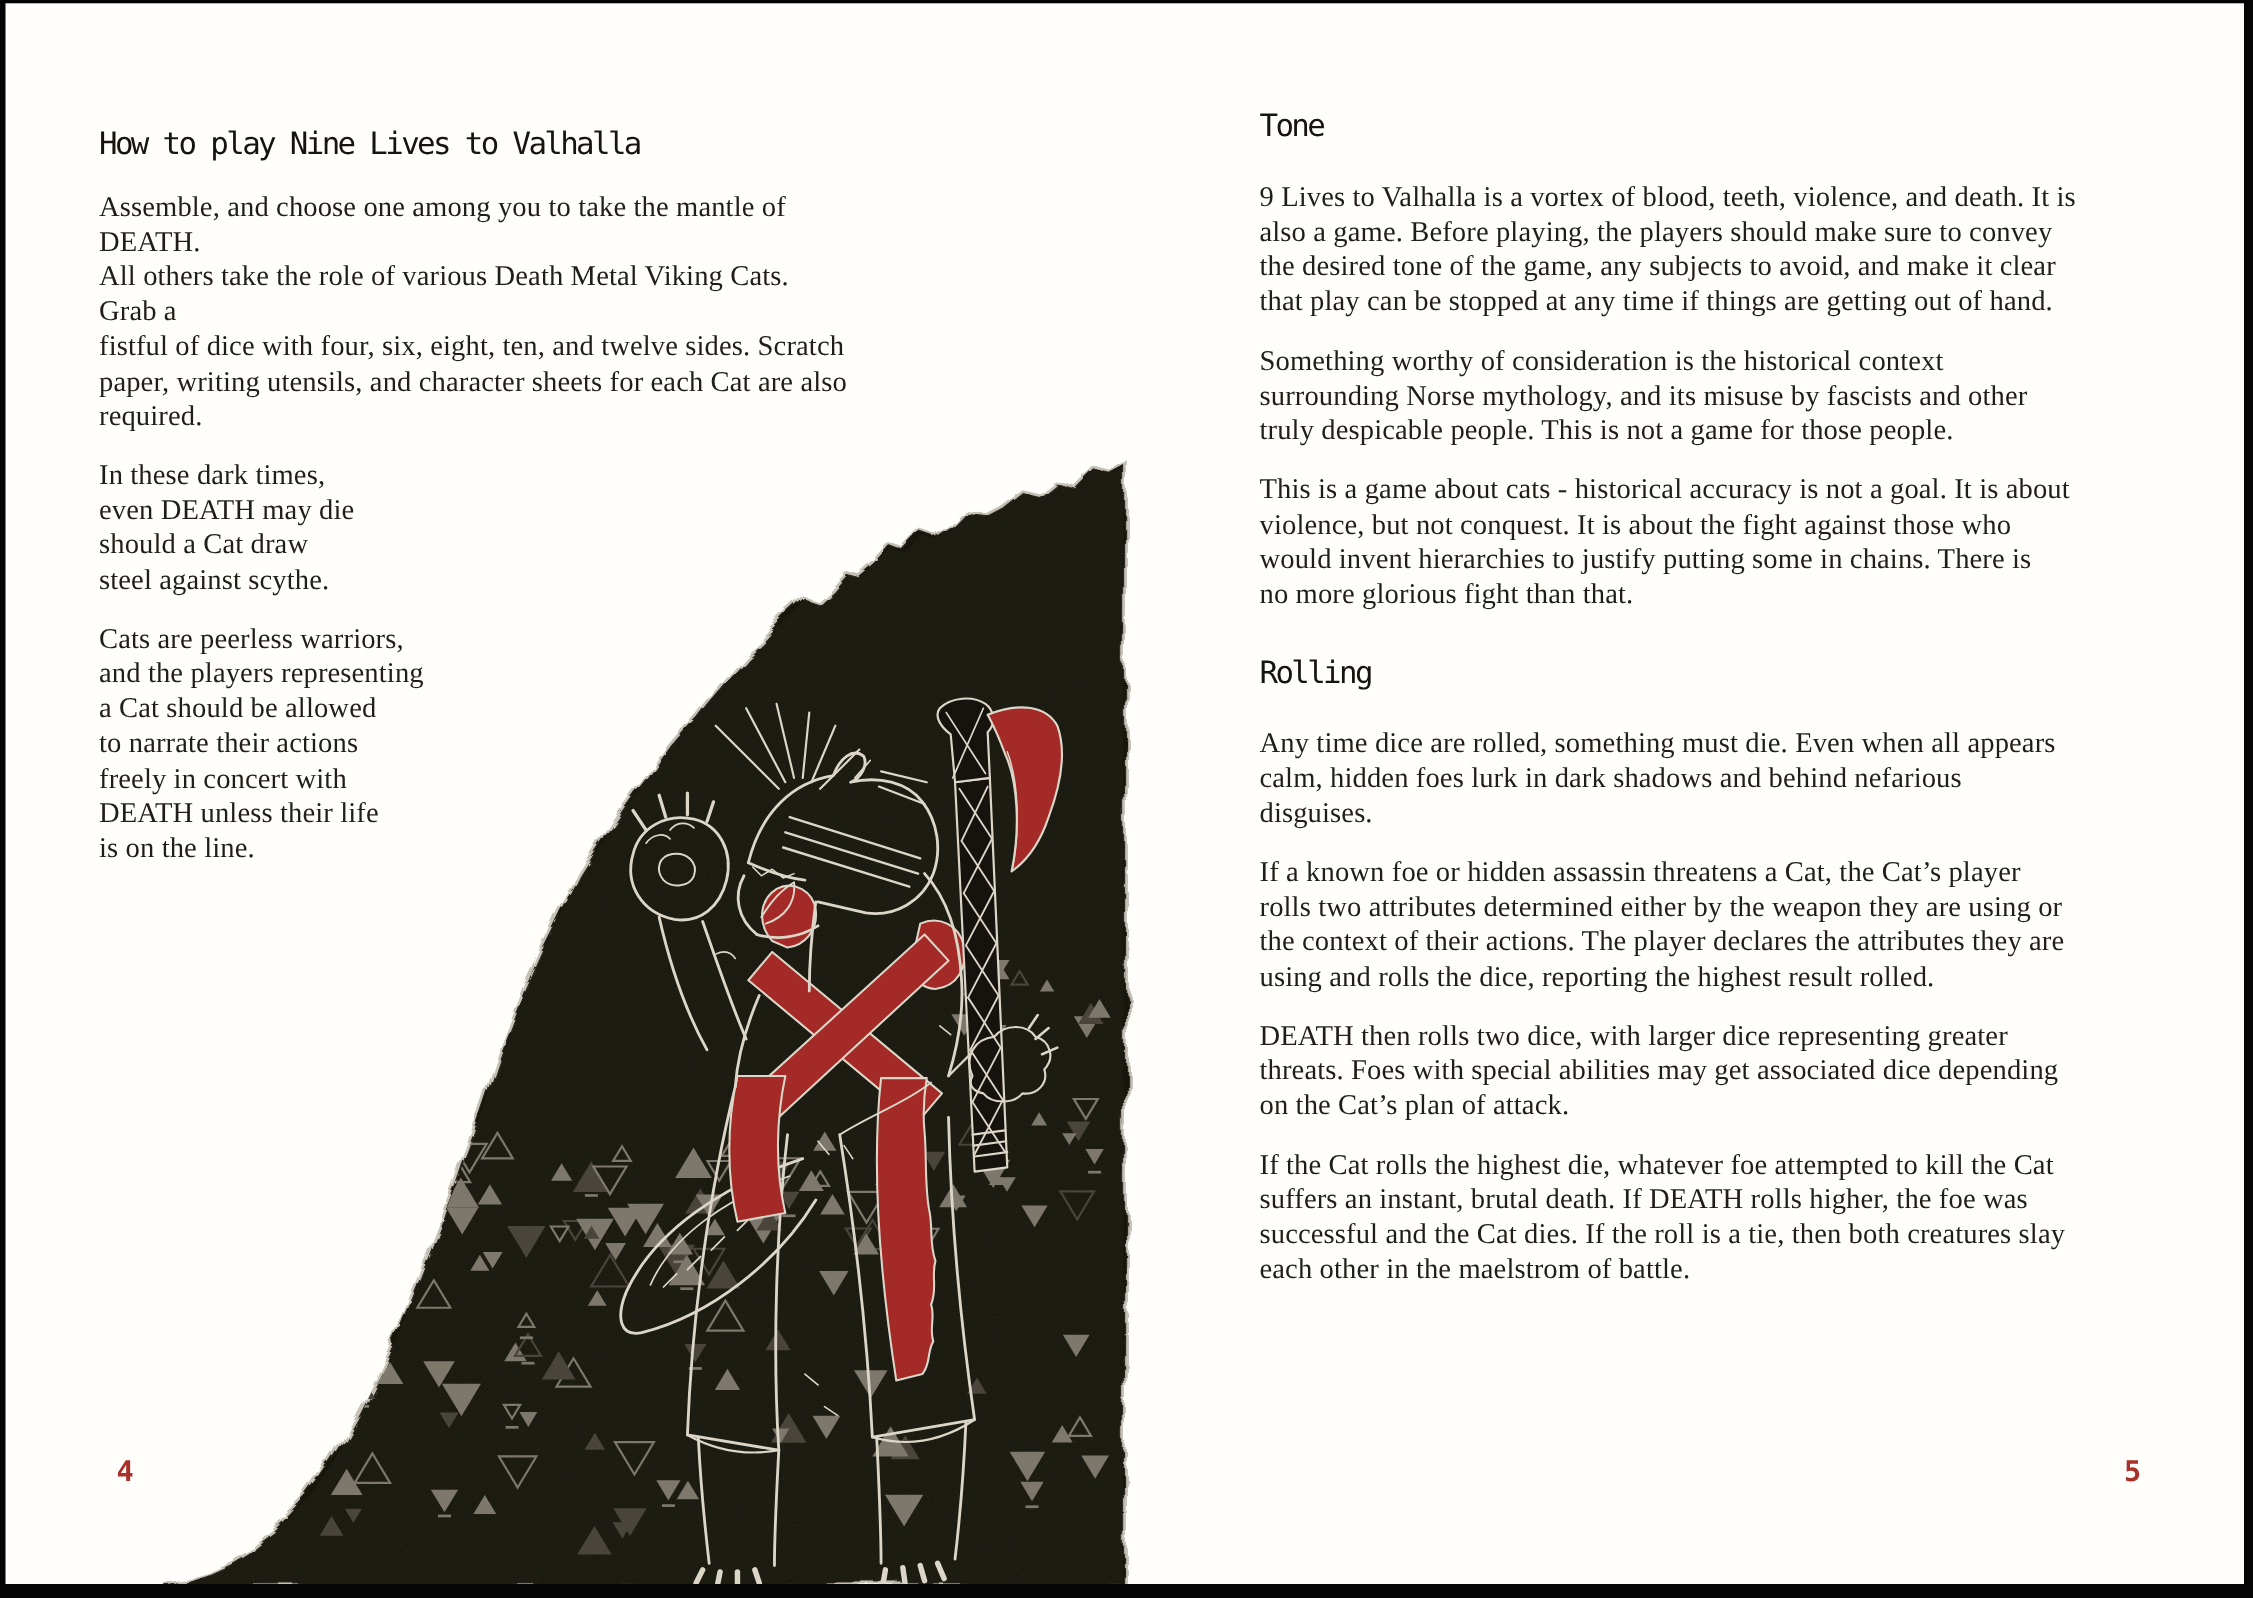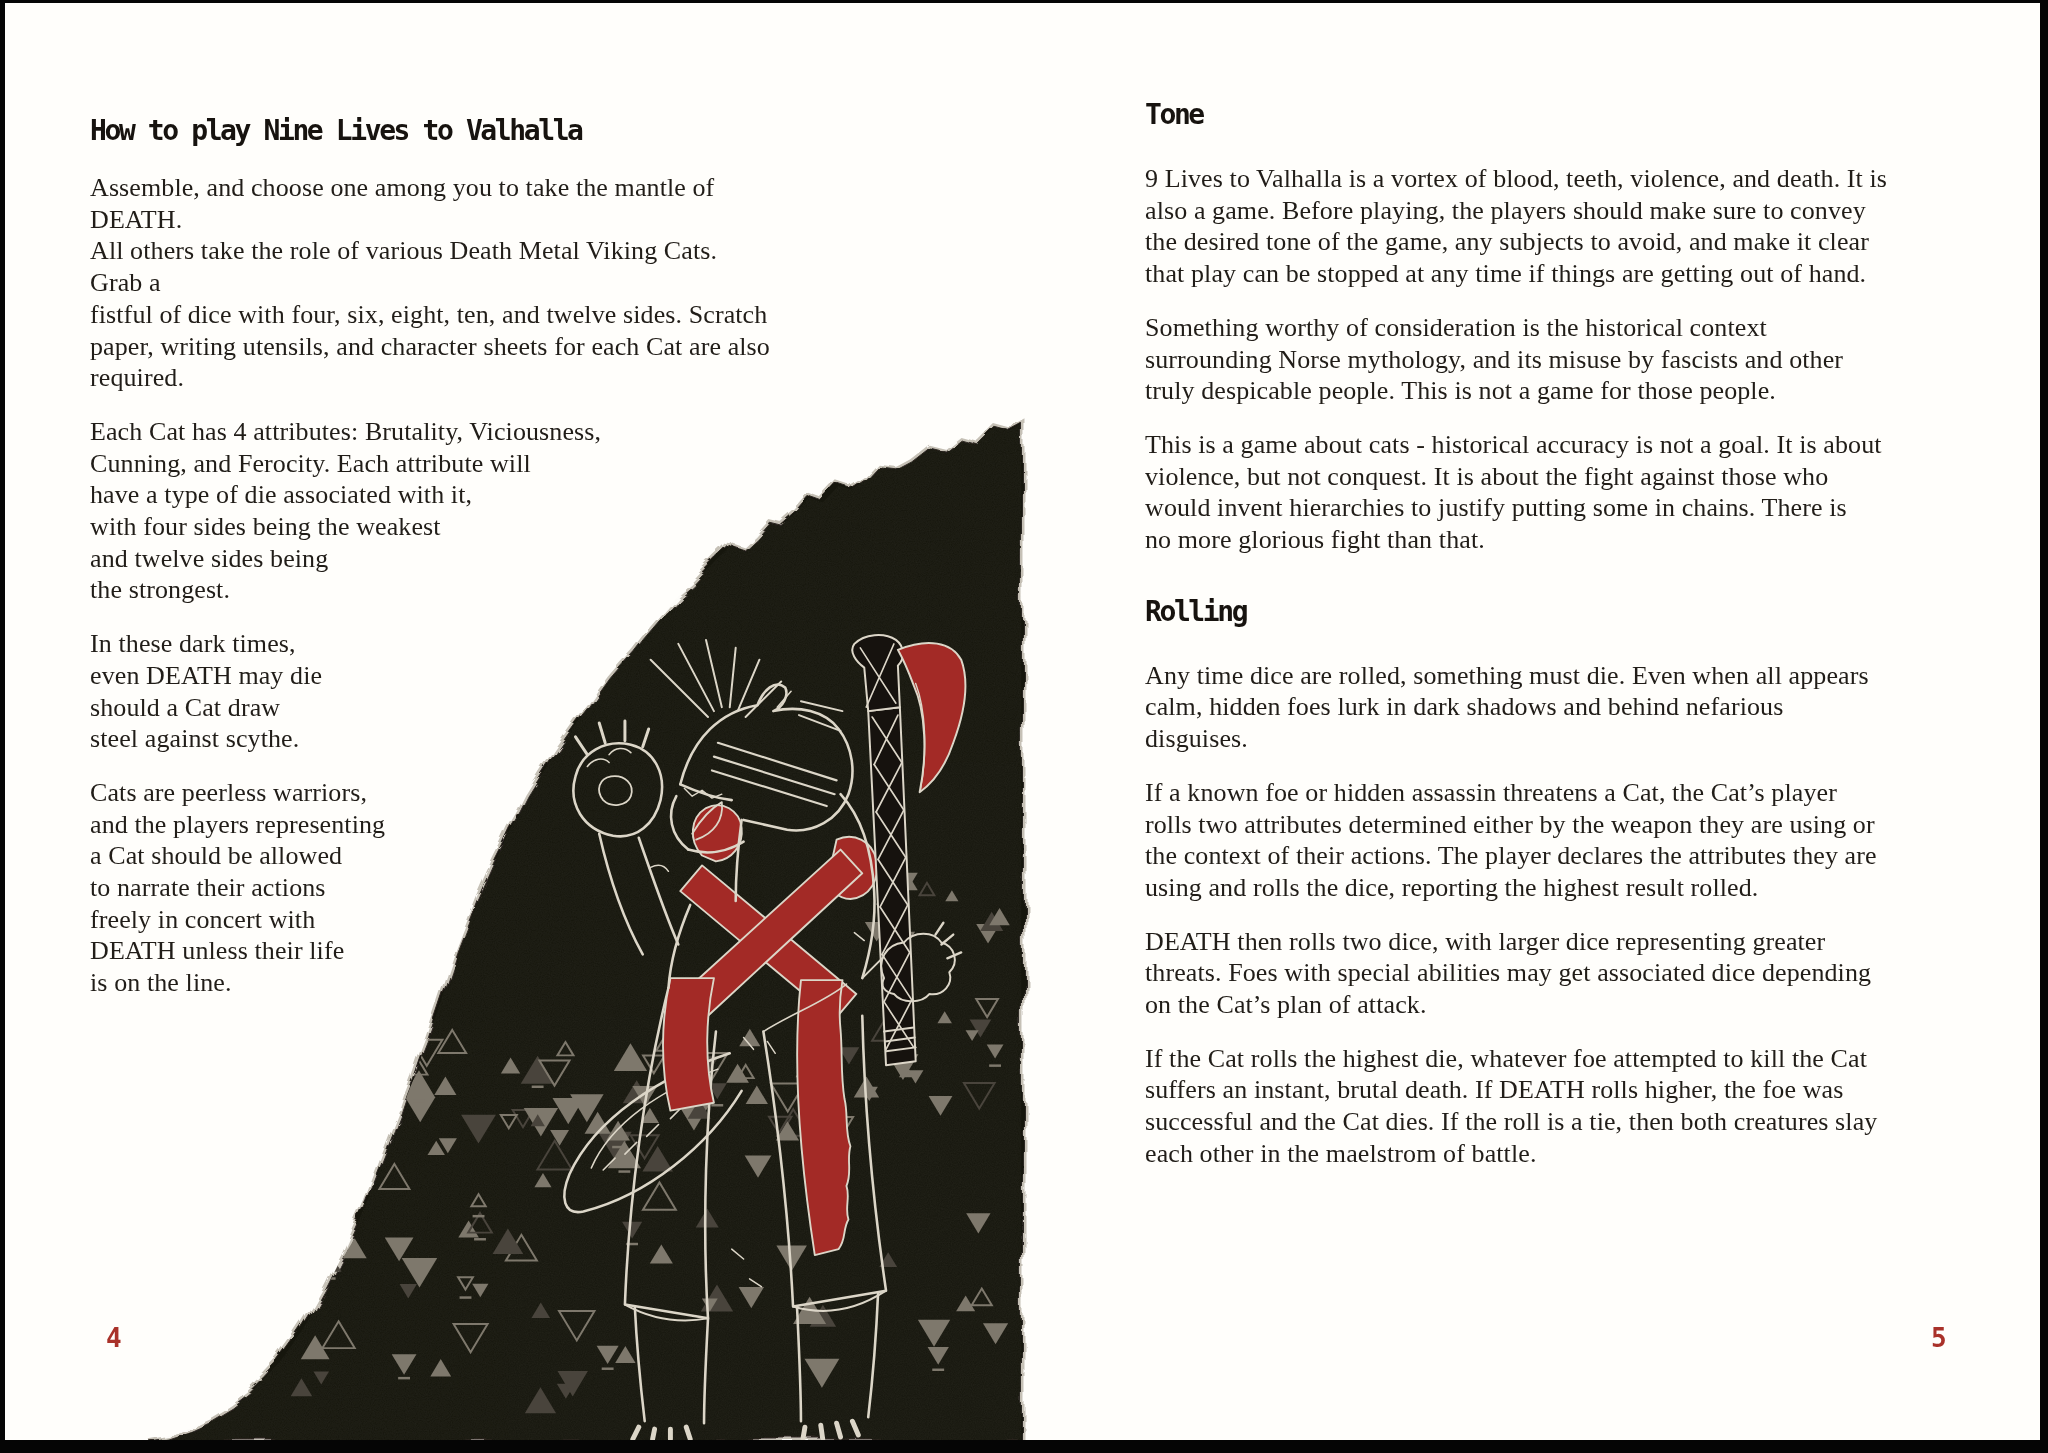--- a/index.html
+++ b/index.html
@@ -3,21 +3,21 @@
 <meta charset="utf-8">
 <style>
   html,body{margin:0;padding:0;background:#000;}
   .spread{position:relative;width:2048px;height:1453px;background:#050505;overflow:hidden;
           font-family:"Liberation Serif","DejaVu Serif",serif;}
   .paper{position:absolute;left:5px;top:3px;right:8px;bottom:13px;background:#fffefb;overflow:hidden;}
   .col{position:absolute;}
   .col-left{left:85px;top:108px;width:680px;}
   .col-right{left:1140px;top:92px;width:840px;}
   .heading{font-family:"DejaVu Sans Mono","Liberation Mono",monospace;
-           font-weight:700;font-size:28px;line-height:40px;letter-spacing:-2.4px;
+           font-weight:400;font-size:28px;line-height:40px;letter-spacing:-2.4px;
            color:#17130f;margin:0;}
   .body-copy{margin-top:21px;}
   .para{font-size:26px;line-height:31.7px;color:#211d18;white-space:pre-line;
         margin:0 0 22px 0;letter-spacing:0.1px;}
   .section + .section .heading{margin-top:36px;}
   .section .body-copy{margin-top:28px;}
   .page-num{position:absolute;font-family:"DejaVu Sans Mono","Liberation Mono",monospace;
             font-size:26px;font-weight:700;color:#a93129;top:1320px;}
   .page-num.left{left:101px;}
   .page-num.right{left:1926px;}
@@ -30,26 +30,20 @@
   <div class="paper">
 
     <div class="col col-left">
       <h1 class="heading">How to play Nine Lives to Valhalla</h1>
       <div class="body-copy">
         <p class="para">Assemble, and choose one among you to take the mantle of DEATH.
 All others take the role of various Death Metal Viking Cats. Grab a
 fistful of dice with four, six, eight, ten, and twelve sides. Scratch
 paper, writing utensils, and character sheets for each Cat are also
 required.</p>
-        <p class="para">Each Cat has 4 attributes: Brutality, Viciousness,
-Cunning, and Ferocity. Each attribute will
-have a type of die associated with it,
-with four sides being the weakest
-and twelve sides being
-the strongest.</p>
         <p class="para">In these dark times,
 even DEATH may die
 should a Cat draw
 steel against scythe.</p>
         <p class="para">Cats are peerless warriors,
 and the players representing
 a Cat should be allowed
 to narrate their actions
 freely in concert with
 DEATH unless their life

